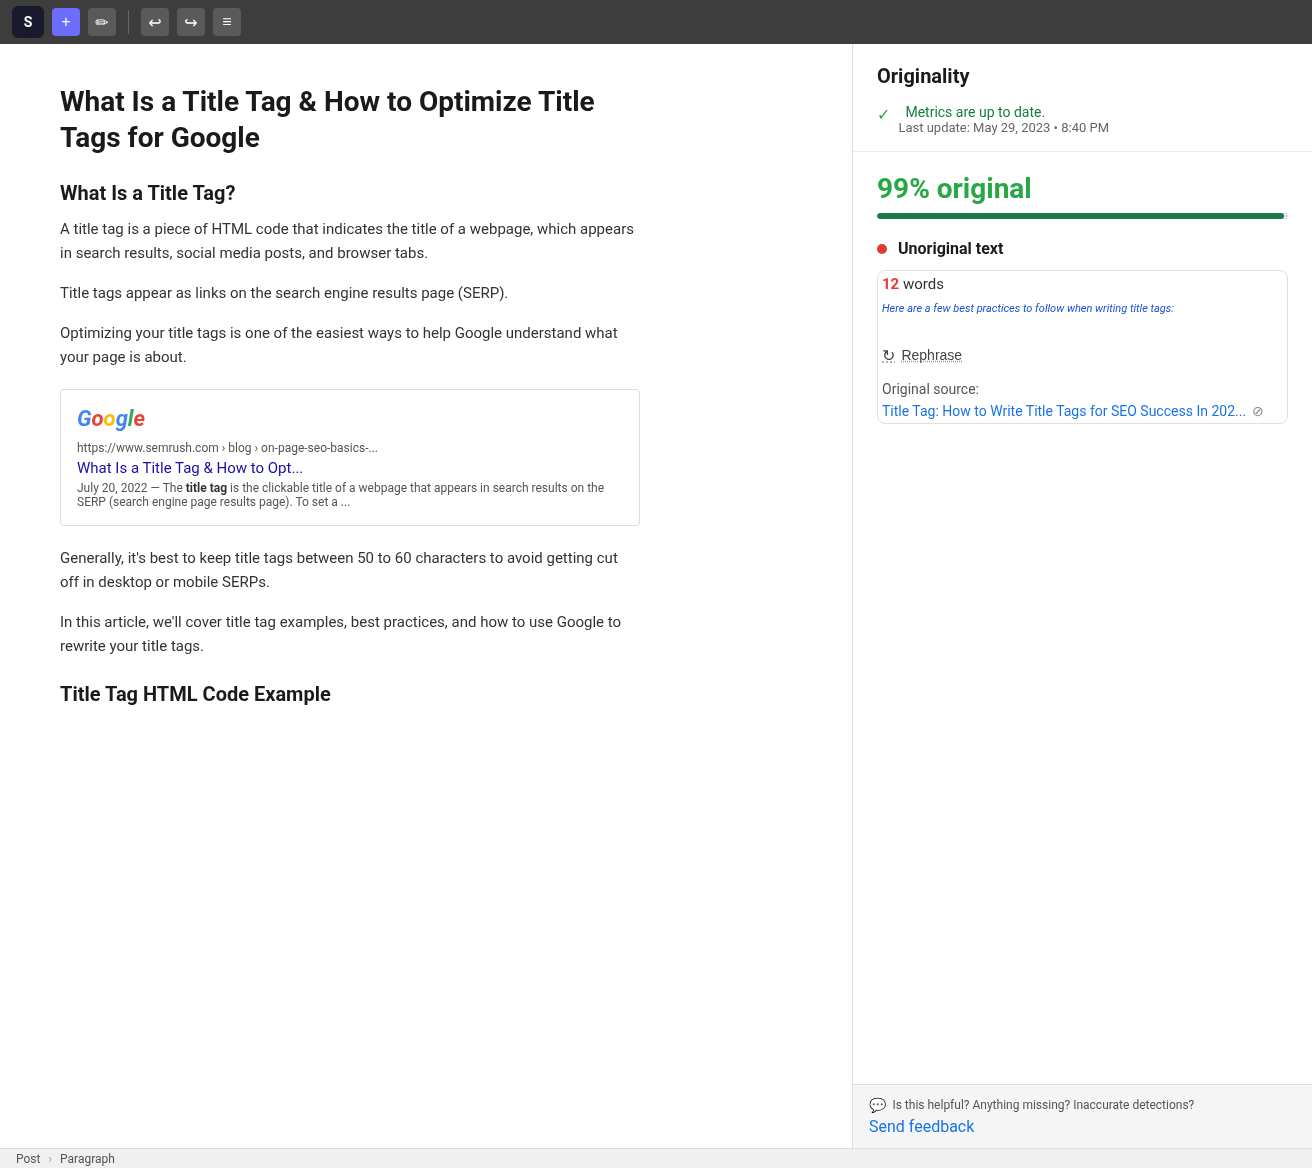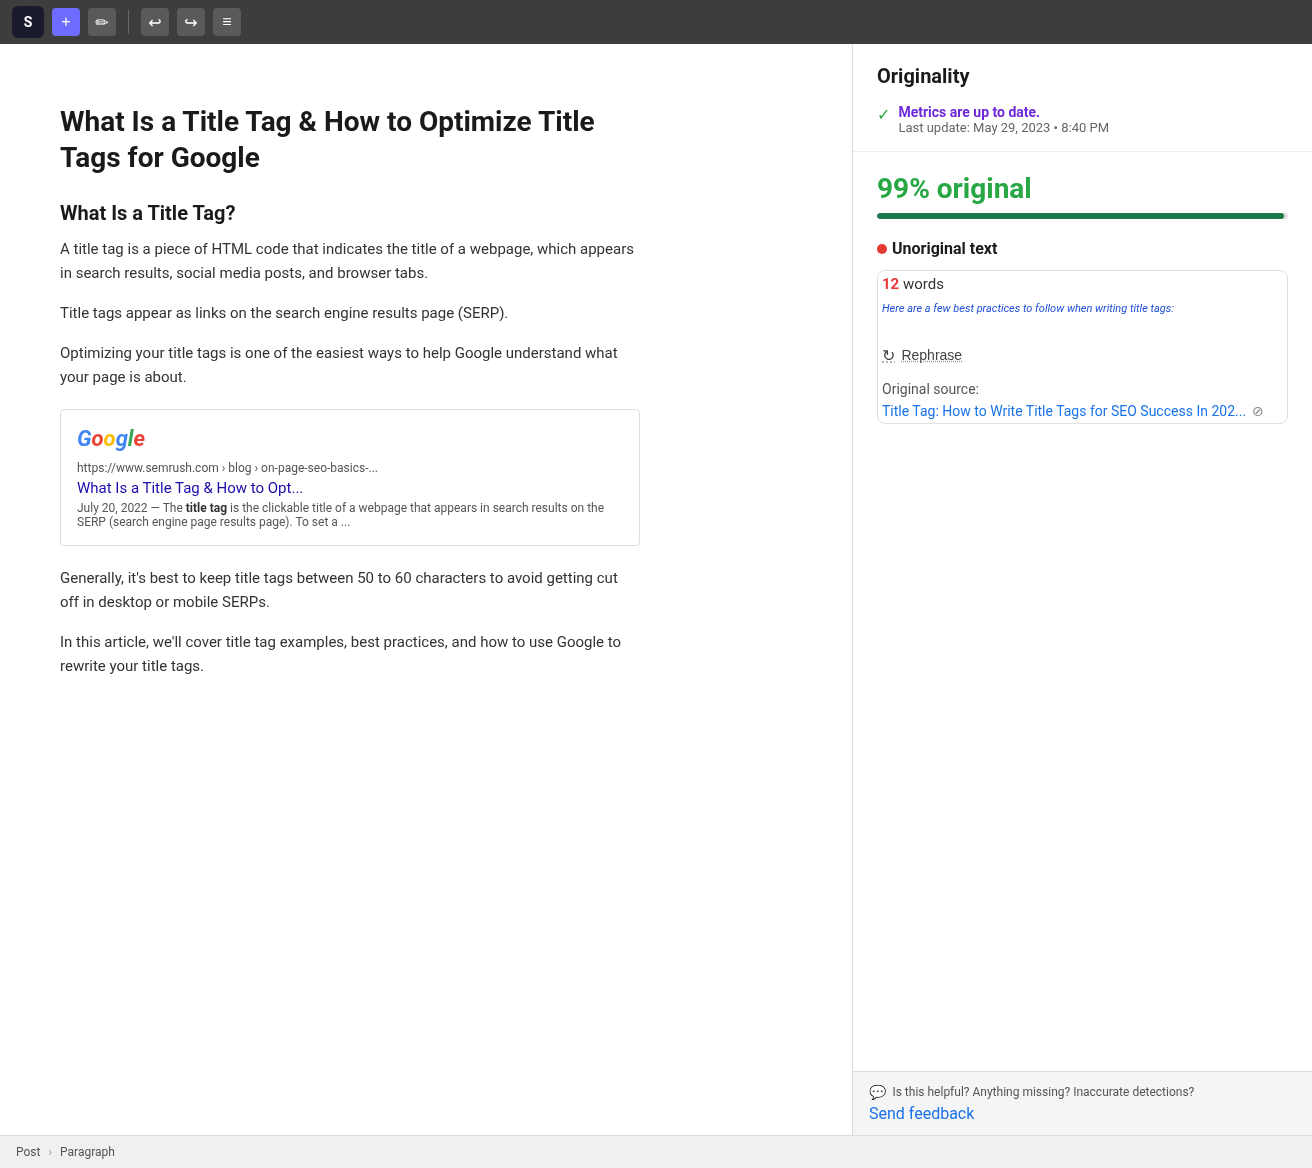--- a/index.html
+++ b/index.html
@@ -38,21 +38,21 @@
     }
 
     
     .editor-panel {
       flex: 1;
       background: white;
       overflow-y: auto;
       position: relative;
     }
     .editor-content {
-      padding: 60px 60px;
+      padding: 40px 60px;
       max-width: 700px;
     }
     .editor-content h1 {
       font-size: 28px;
       font-weight: 700;
       color: #1a1a1a;
       margin-bottom: 24px;
       line-height: 1.3;
     }
     .editor-content h2 {
@@ -237,21 +237,21 @@
       gap: 8px;
       font-size: 14px;
       color: #333;
     }
     .metrics-check {
       color: #28a745;
       font-size: 16px;
       margin-top: 1px;
     }
     .metrics-text-block {}
-    .metrics-main { font-weight: 700; color: #6d28d9; }
+    .metrics-main { font-weight: 400; color: #15803d; margin-left: 7px; }
     .metrics-sub { color: #666; font-size: 13px; }
 
     .originality-body {
       padding: 20px 24px;
     }
 
     .percent-label {
       font-size: 28px;
       font-weight: 700;
       color: #28a745;
@@ -270,21 +270,21 @@
       border-radius: 3px;
       background: #1a7a4a;
     }
 
     .unoriginal-section {
       margin-bottom: 16px;
     }
     .unoriginal-header {
       display: flex;
       align-items: center;
-      gap: 5px;
+      gap: 11px;
       margin-bottom: 12px;
     }
     .red-dot {
       width: 10px; height: 10px;
       background: #e53935;
       border-radius: 50%;
       flex-shrink: 0;
     }
     .unoriginal-title {
       font-size: 16px;
@@ -360,21 +360,21 @@
     }
     .feedback-icon { font-size: 14px; }
     .feedback-link {
       color: #1a73e8;
       text-decoration: none;
       font-size: 16px;
     }
 
     
     .bottom-bar {
-      height: 33px;
+      height: 20px;
       background: #f0f0f0;
       border-top: 1px solid #ddd;
       display: flex;
       align-items: center;
       padding: 0 16px;
       font-size: 12px;
       color: #555;
       gap: 8px;
     }
     .bottom-breadcrumb-sep { color: #999; }
@@ -416,20 +416,21 @@
           <div class="search-result-title">What Is a Title Tag &amp; How to Opt...</div>
           <div class="search-result-snippet">
             <span>July 20, 2022 — The </span><strong>title tag</strong><span> is the clickable title of a webpage that appears in search results on the SERP (search engine page results page). To set a ...</span>
           </div>
         </div>
       </div>
 
       <p>Generally, it's best to keep title tags between 50 to 60 characters to avoid getting cut off in desktop or mobile SERPs.</p>
       <p>In this article, we'll cover title tag examples, best practices, and how to use Google to rewrite your title tags.</p>
 
+      <h2>Title Tag HTML Code Example</h2>
     </div>
   </div>
 
   <div class="right-panel">
 
     <div class="seo-header">
       <span class="seo-header-title">Semrush SEO Writing Assistant</span>
       <button class="seo-header-btn">—</button>
     </div>
 

